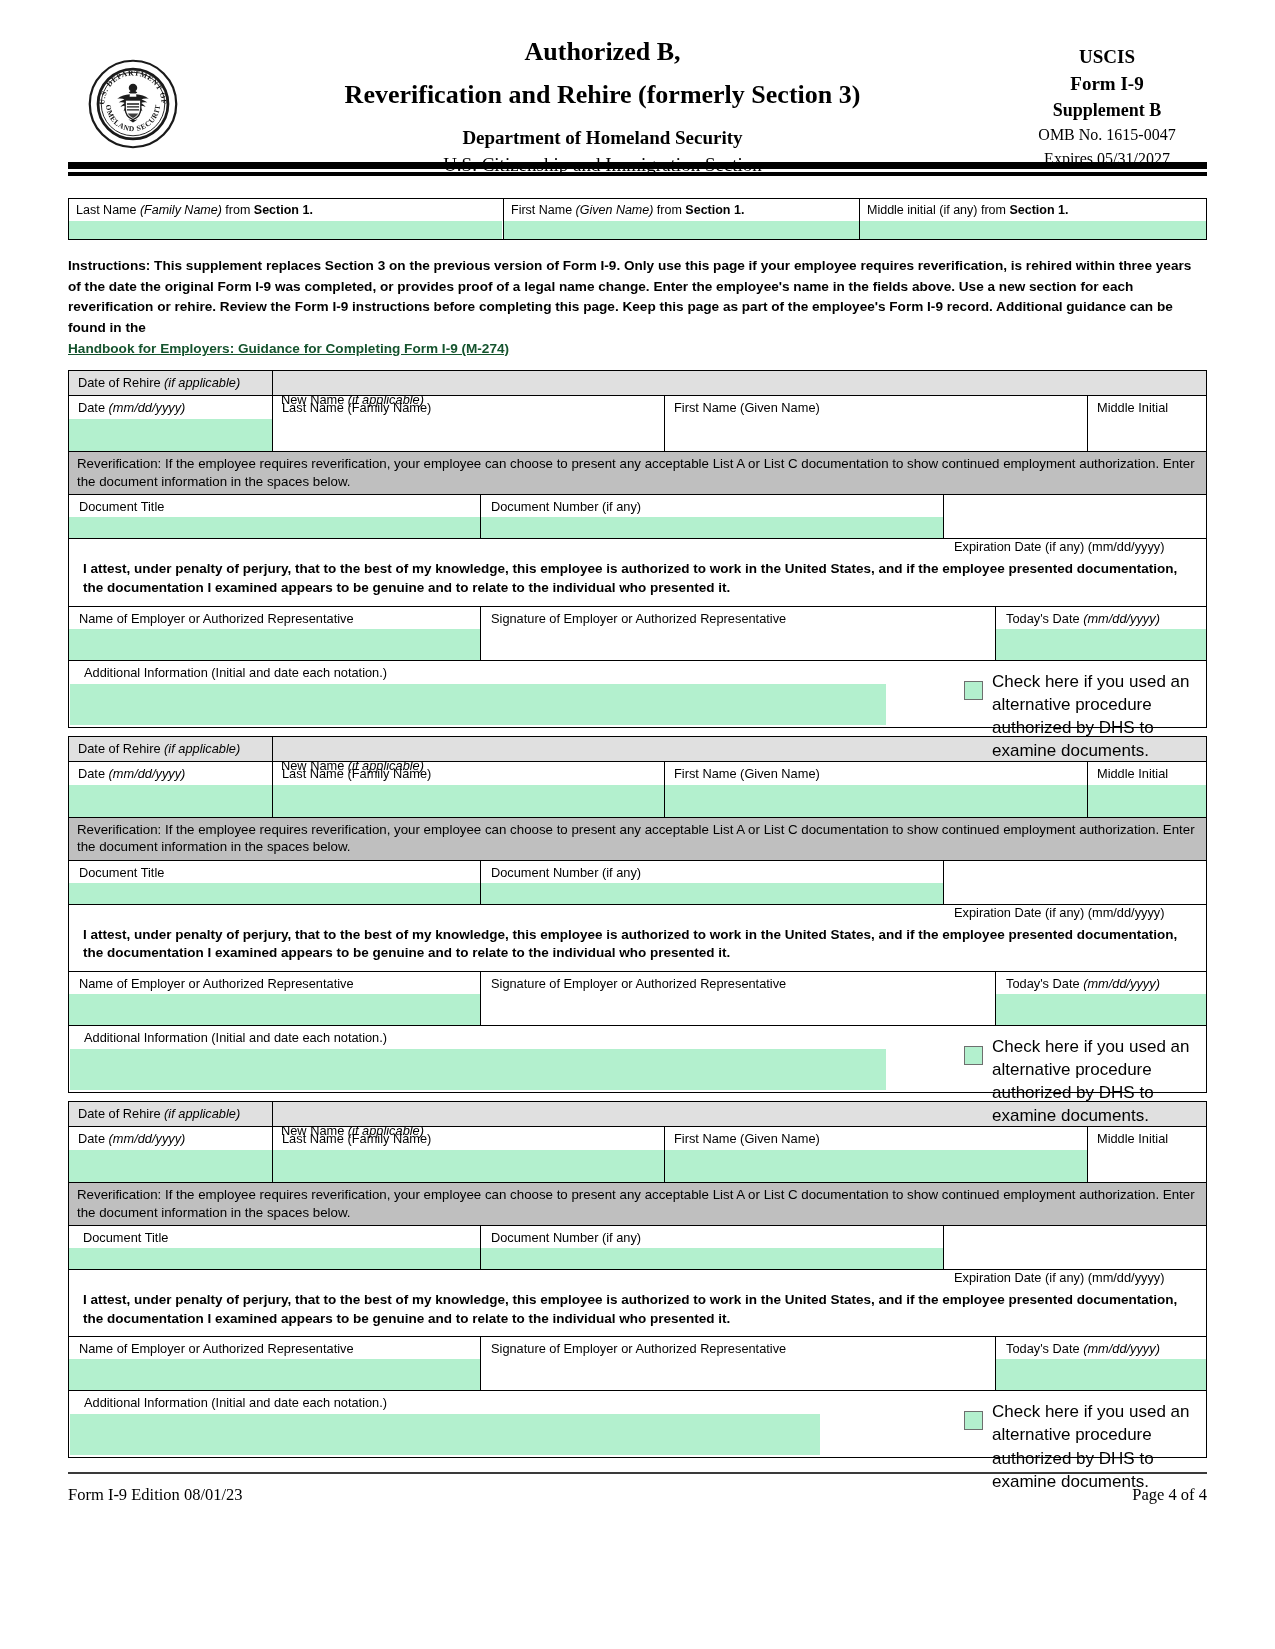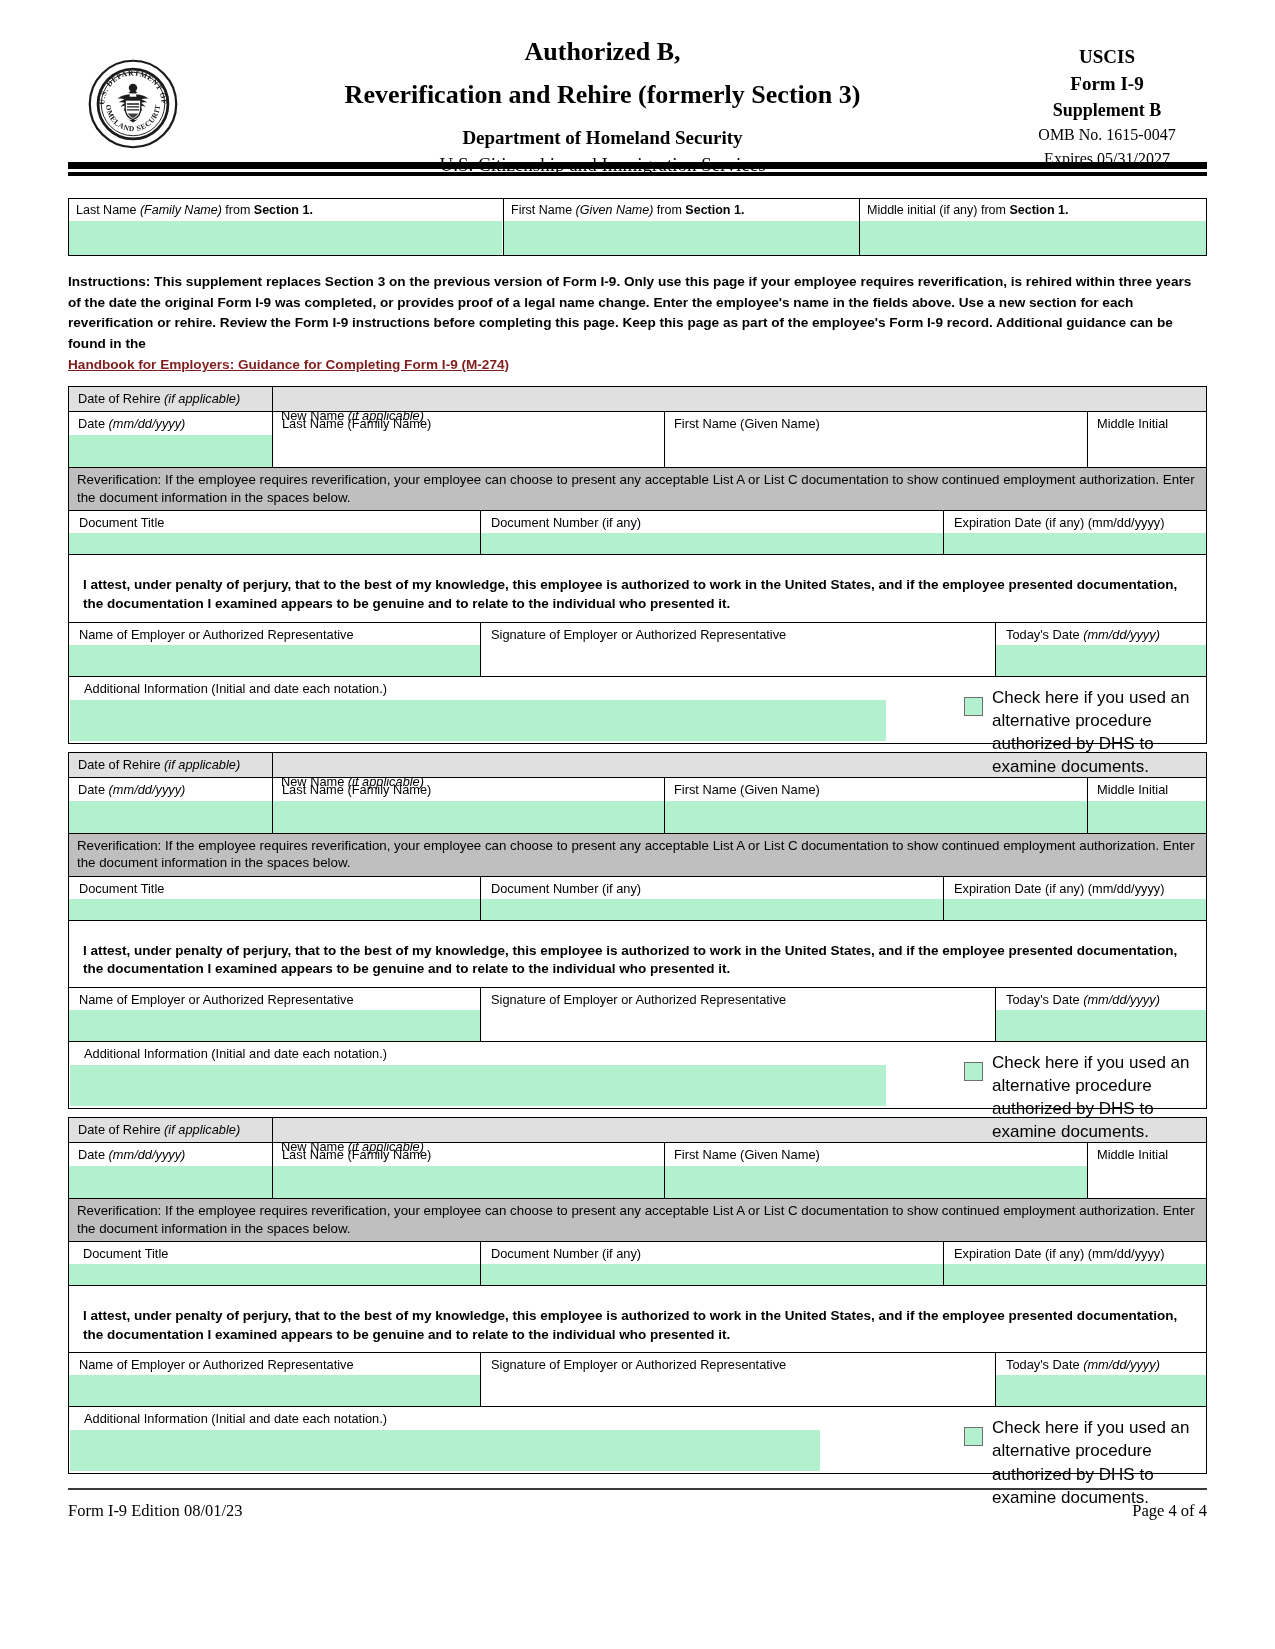--- a/index.html
+++ b/index.html
@@ -79,21 +79,21 @@
   .barzone { margin-top: 10px; }
   .bar-thick { height: 7px; background: #000; }
   .bar-gap { height: 3px; background: #fff; }
   .bar-thin { height: 4px; background: #000; }
 
   
   .name-strip {
     display: flex;
     margin-top: 22px;
     border: 1.3px solid #000;
-    height: 58px;
+    height: 42px;
   }
   .name-cell {
     position: relative;
     border-right: 1.3px solid #000;
   }
   .name-cell:last-child { border-right: none; }
   .name-cell.c1 { flex: 0 0 435px; }
   .name-cell.c2 { flex: 0 0 356px; }
   .name-cell.c3 { flex: 1 1 auto; }
   .name-label {
@@ -111,21 +111,21 @@
 
   
   .instructions {
     margin-top: 16px;
     font-size: 13.6px;
     font-weight: bold;
     line-height: 1.52;
     text-align: left;
   }
   .link {
-    color: #7f1d1d;
+    color: #14532d;
     text-decoration: underline;
     font-weight: bold;
   }
 
   
   .block {
     border: 1.3px solid #000;
     margin-top: 11px;
   }
   .block.b2, .block.b3 { margin-top: 8px; }
@@ -190,21 +190,21 @@
 
   
   .doc-row {
     border-bottom: 1.3px solid #000;
     height: 44px;
   }
   .doc-cell {
     position: relative;
     border-right: 1.3px solid #000;
   }
-  .doc-cell:last-child { border-right: none; }
+  .doc-cell:last-child { border-right: none; margin-top: 40px; }
   .doc-title { flex: 0 0 412px; }
   .doc-num   { flex: 1 1 auto; }
   .doc-exp   { flex: 0 0 262px; }
   .doc-label {
     font-size: 12.8px;
     padding: 4px 0 0 10px;
     white-space: nowrap;
     position: relative;
     z-index: 2;
   }
@@ -318,21 +318,21 @@
           <path d="M44.3 60.2 c1.6 2.2 3.5 3.9 5.7 5.1 2.2-1.2 4.1-2.9 5.7-5.1 z" opacity="0.85"></path>
           <path d="M45 66.5 c1.6 1.4 3.3 2.6 5 3.5 1.7-.9 3.4-2.1 5-3.5 -3.4 1.3-6.6 1.3-10 0 z"></path>
         </g>
       </svg>
     </div>
 
     <div class="title-block">
       <div class="title-line1">Authorized B,</div>
       <div class="title-line2">Reverification and Rehire (formerly Section 3)</div>
       <div class="title-dept">Department of Homeland Security</div>
-      <div class="title-agency">U.S. Citizenship and Immigration Services</div>
+      <div class="title-agency">U.S. Citizenship and Immigration Section</div>
     </div>
 
     <div class="uscis-block">
       <div class="u1">USCIS</div>
       <div class="u1">Form I-9</div>
       <div class="u2">Supplement B</div>
       <div class="u3">OMB No. 1615-0047</div>
       <div class="u3">Expires 05/31/2027</div>
     </div>
   </div>

